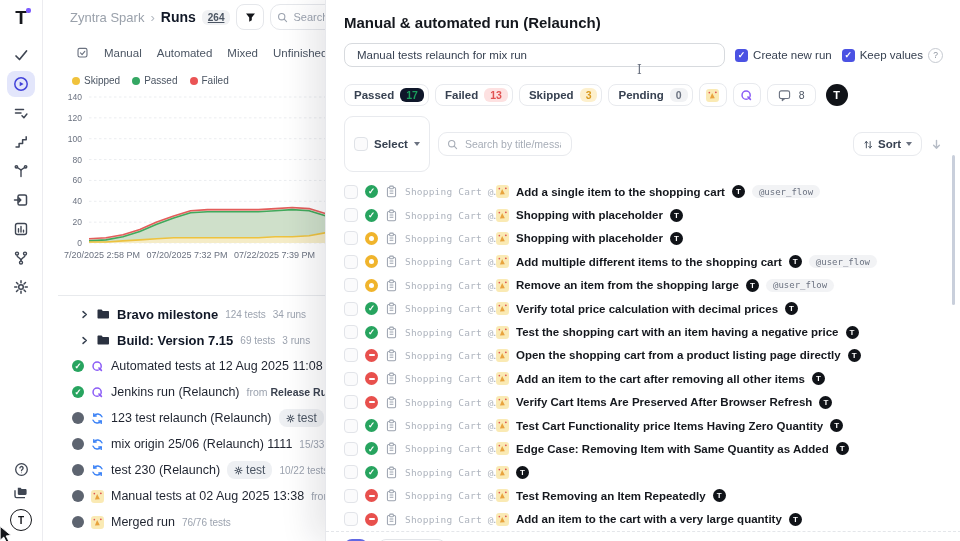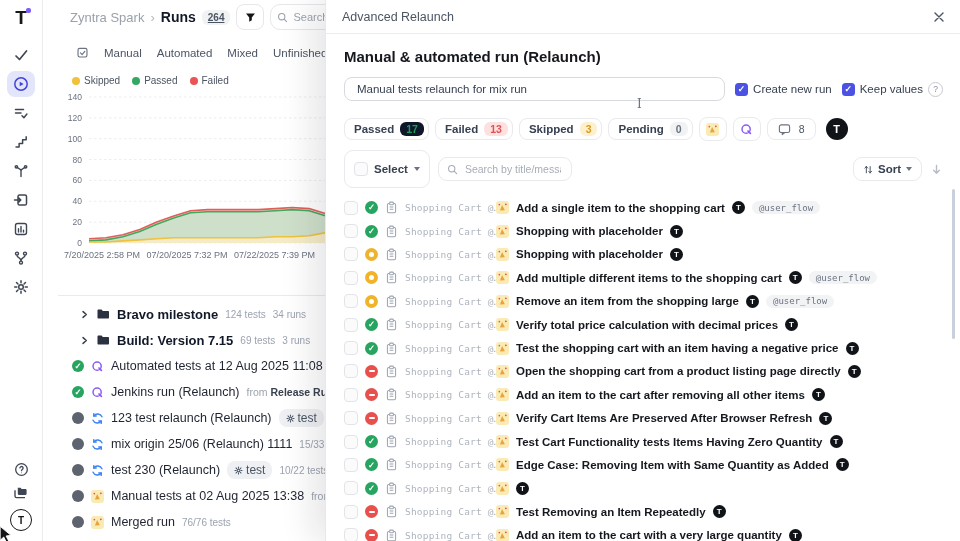--- a/index.html
+++ b/index.html
@@ -88,21 +88,21 @@
   .cnt-skipped{background:#fdf0cd;color:#d99a20;}
   .cnt-pending{background:#f1f2f4;color:#6b7280;}
   .icon-chip{width:26px;height:22px;border:1px solid #e8eaee;border-radius:8px;display:flex;align-items:center;
              justify-content:center;background:#fff;}
   .bubble-chip{display:inline-flex;align-items:center;gap:8px;height:20px;border:1px solid #e8eaee;border-radius:8px;
                padding:0 10px;font-size:10.5px;color:#4b5563;}
   .t-avatar{width:22px;height:22px;border-radius:50%;background:#101318;color:#fff;font-weight:800;font-size:11px;
             display:flex;align-items:center;justify-content:center;margin-left:4px;}
   .toolbar-row{display:flex;align-items:center;gap:8px;margin-top:9px;}
   .select-chip{display:inline-flex;align-items:center;gap:6px;height:22px;border:1px solid #e8eaee;border-radius:9px;
-               padding:7px 9px;font-size:11.5px;font-weight:600;color:#374151;}
+               padding:16px 9px;font-size:11.5px;font-weight:600;color:#374151;}
   .empty-cbx{width:12px;height:12px;border-radius:4px;border:1px solid #dfe2e7;background:#fbfbfc;}
   .caret{width:0;height:0;border-left:3.5px solid transparent;border-right:3.5px solid transparent;
          border-top:4px solid #6b7280;}
   .tsearch{display:flex;align-items:center;gap:5px;height:22px;width:116px;border:1px solid #e8eaee;border-radius:9px;
            padding:0 8px;}
   .tsearch input{border:none;outline:none;width:100%;font-size:10.5px;color:#374151;background:transparent;
                  font-family:"Liberation Sans",sans-serif;}
   .tsearch input::placeholder{color:#a7adb7;}
   .sort-wrap{margin-left:auto;display:flex;align-items:center;gap:8px;}
   .sort-chip{display:inline-flex;align-items:center;gap:5px;height:22px;border:1px solid #e8eaee;border-radius:9px;
@@ -444,28 +444,20 @@
               <circle cx="3.6" cy="3.9" r="0.9" fill="#df5555"></circle>
             </svg>
           </span>
           <span class="run-name">Merged run</span>
           <span class="run-meta">76/76 tests</span>
         </div>
       </div>
   </section>
 
   <section class="modal">
-    <div class="m-header">
-      <span class="m-title">Advanced Relaunch</span>
-      <span class="icn m-close">
-          <svg width="12" height="12" viewBox="0 0 12 12" stroke="#4b5563" stroke-width="1.4" stroke-linecap="round">
-            <path d="M2 2l8 8M10 2l-8 8"></path>
-          </svg>
-        </span>
-    </div>
 
     <div class="m-body">
       <div class="m-heading">Manual &amp; automated run (Relaunch)</div>
 
       <div class="name-row">
         <input class="name-input" type="text" value="Manual tests relaunch for mix run" style="">
         <span class="cbx-label">
           <span class="cbx">✓</span>
           <span>Create new run</span>
         </span>
@@ -797,21 +789,21 @@
             </span>
             <span class="suite">Shopping Cart @…</span>
             <span class="icn ">
               <svg width="13" height="13" viewBox="0 0 14 14">
                 <rect width="14" height="14" rx="3.5" fill="#faeab4"></rect>
                 <path d="M4.2 10.2L6.6 4.4l2.9 5.6z" fill="#e8a33d"></path>
                 <circle cx="10.6" cy="3.6" r="1" fill="#df5555"></circle>
                 <circle cx="3.6" cy="3.9" r="0.9" fill="#df5555"></circle>
               </svg>
             </span>
-            <span class="t-title">Test Cart Functionality tests Items Having Zero Quantity</span>
+            <span class="t-title">Test Cart Functionality price Items Having Zero Quantity</span>
             <span class="t-badge">T</span>
           </div>
           <div class="test-row">
             <span class="t-cbx"></span>
             <span class="st st-passed"></span>
             <span class="icn ">
               <svg width="13" height="13" viewBox="0 0 14 14" fill="none" stroke="#9ca3af" stroke-width="1.1">
                 <rect x="2.6" y="2.6" width="8.8" height="10" rx="1.4"></rect>
                 <rect x="5" y="1.2" width="4" height="2.8" rx="0.9" fill="#fff"></rect>
                 <path d="M5 6.4h4M5 8.8h4"></path>

